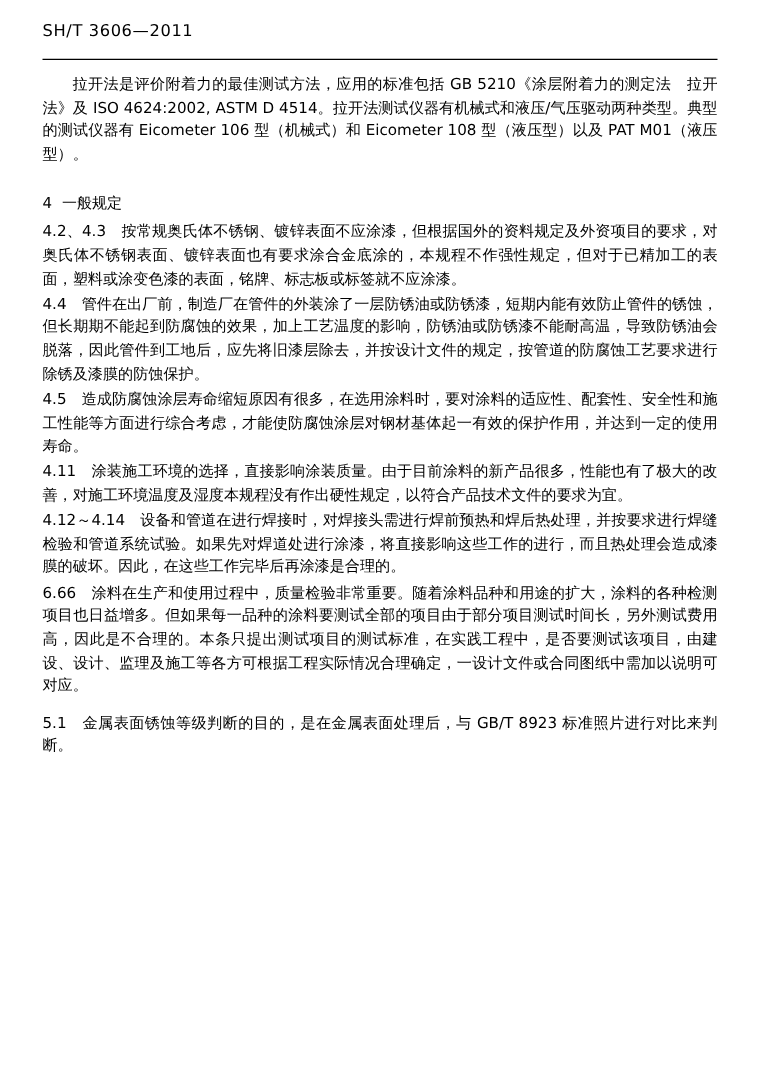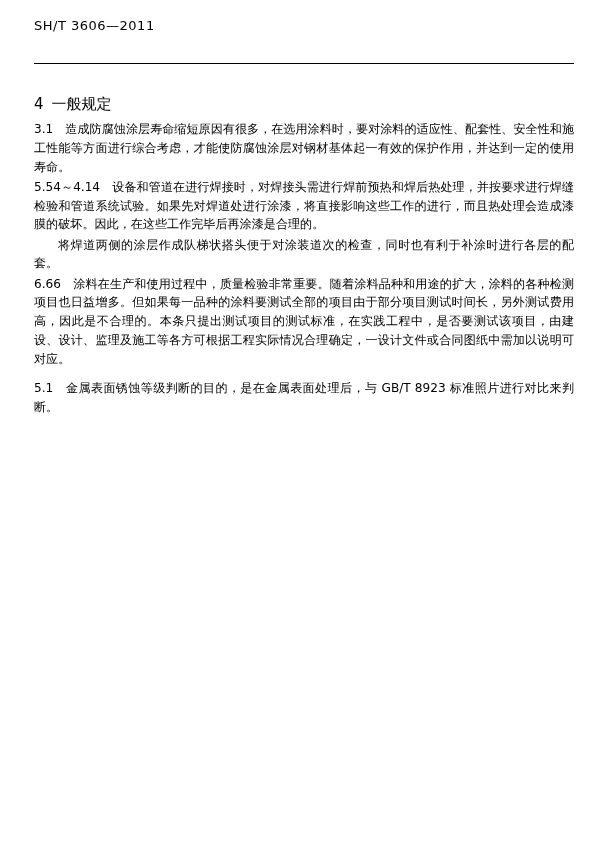--- a/index.html
+++ b/index.html
@@ -18,21 +18,21 @@
   .page {
     width: 608px;
     height: 853px;
     box-sizing: border-box;
     padding: 18px 34px 0 34px;
     position: relative;
   }
   .header {
     font-size: 13px;
     letter-spacing: 0.5px;
-    margin-bottom: 30px;
+    margin-bottom: 14px;
     font-family: "DejaVu Sans", "Liberation Sans", sans-serif;
   }
   .rule {
     border: 0;
     border-top: 1px solid #000;
     margin: 0 0 10px 0;
   }
   .body-text {
     font-size: 12.1px;
     line-height: 1.55;
@@ -40,49 +40,52 @@
     text-justify: inter-ideograph;
     font-family: "DejaVu Sans", "Liberation Sans", sans-serif;
   }
   p.para {
     margin: 0 0 1.5px 0;
   }
   p.indent {
     text-indent: 24px;
   }
   .sec-head {
-    font-size: 15px;
+    font-size: 12px;
     margin: 10px 0 4px 0;
     font-weight: normal;
   }
   .sec-head .num {
     margin-right: 8px;
   }
   .gap-md { height: 9px; }
 </style>
 </head>
 <body>
 
 <div class="page">
 
   <div class="header">SH/T 3606—2011</div>
   <hr class="rule">
 
   <div class="body-text">
 
+    <p class="para indent">拉开法是评价附着力的最佳测试方法，应用的标准包括 GB 5210《涂层附着力的测定法　拉开法》及 ISO 4624:2002, ASTM D 4514。拉开法测试仪器有机械式和液压/气压驱动两种类型。典型的测试仪器有 Eicometer 106 型（机械式）和 Eicometer 108 型（液压型）以及 PAT M01（液压型）。</p>
 
     <div class="gap-md"></div>
 
     <div class="sec-head">
       <span class="num">4</span><span>一般规定</span>
     </div>
 
-    <p class="para">3.1　造成防腐蚀涂层寿命缩短原因有很多，在选用涂料时，要对涂料的适应性、配套性、安全性和施工性能等方面进行综合考虑，才能使防腐蚀涂层对钢材基体起一有效的保护作用，并达到一定的使用寿命。</p>
-    <p class="para">5.54～4.14　设备和管道在进行焊接时，对焊接头需进行焊前预热和焊后热处理，并按要求进行焊缝检验和管道系统试验。如果先对焊道处进行涂漆，将直接影响这些工作的进行，而且热处理会造成漆膜的破坏。因此，在这些工作完毕后再涂漆是合理的。</p>
-    <p class="para indent">将焊道两侧的涂层作成队梯状搭头便于对涂装道次的检查，同时也有利于补涂时进行各层的配套。</p>
+    <p class="para">4.2、4.3　按常规奥氏体不锈钢、镀锌表面不应涂漆，但根据国外的资料规定及外资项目的要求，对奥氏体不锈钢表面、镀锌表面也有要求涂合金底涂的，本规程不作强性规定，但对于已精加工的表面，塑料或涂变色漆的表面，铭牌、标志板或标签就不应涂漆。</p>
+    <p class="para">4.4　管件在出厂前，制造厂在管件的外装涂了一层防锈油或防锈漆，短期内能有效防止管件的锈蚀，但长期期不能起到防腐蚀的效果，加上工艺温度的影响，防锈油或防锈漆不能耐高温，导致防锈油会脱落，因此管件到工地后，应先将旧漆层除去，并按设计文件的规定，按管道的防腐蚀工艺要求进行除锈及漆膜的防蚀保护。</p>
+    <p class="para">4.5　造成防腐蚀涂层寿命缩短原因有很多，在选用涂料时，要对涂料的适应性、配套性、安全性和施工性能等方面进行综合考虑，才能使防腐蚀涂层对钢材基体起一有效的保护作用，并达到一定的使用寿命。</p>
+    <p class="para">4.11　涂装施工环境的选择，直接影响涂装质量。由于目前涂料的新产品很多，性能也有了极大的改善，对施工环境温度及湿度本规程没有作出硬性规定，以符合产品技术文件的要求为宜。</p>
+    <p class="para">4.12～4.14　设备和管道在进行焊接时，对焊接头需进行焊前预热和焊后热处理，并按要求进行焊缝检验和管道系统试验。如果先对焊道处进行涂漆，将直接影响这些工作的进行，而且热处理会造成漆膜的破坏。因此，在这些工作完毕后再涂漆是合理的。</p>
     <p class="para">6.66　涂料在生产和使用过程中，质量检验非常重要。随着涂料品种和用途的扩大，涂料的各种检测项目也日益增多。但如果每一品种的涂料要测试全部的项目由于部分项目测试时间长，另外测试费用高，因此是不合理的。本条只提出测试项目的测试标准，在实践工程中，是否要测试该项目，由建设、设计、监理及施工等各方可根据工程实际情况合理确定，一设计文件或合同图纸中需加以说明可对应。</p>
 
     <div class="gap-md"></div>
 
 
     <p class="para">5.1　金属表面锈蚀等级判断的目的，是在金属表面处理后，与 GB/T 8923 标准照片进行对比来判断。</p>
 
   </div>
 </div>
 

